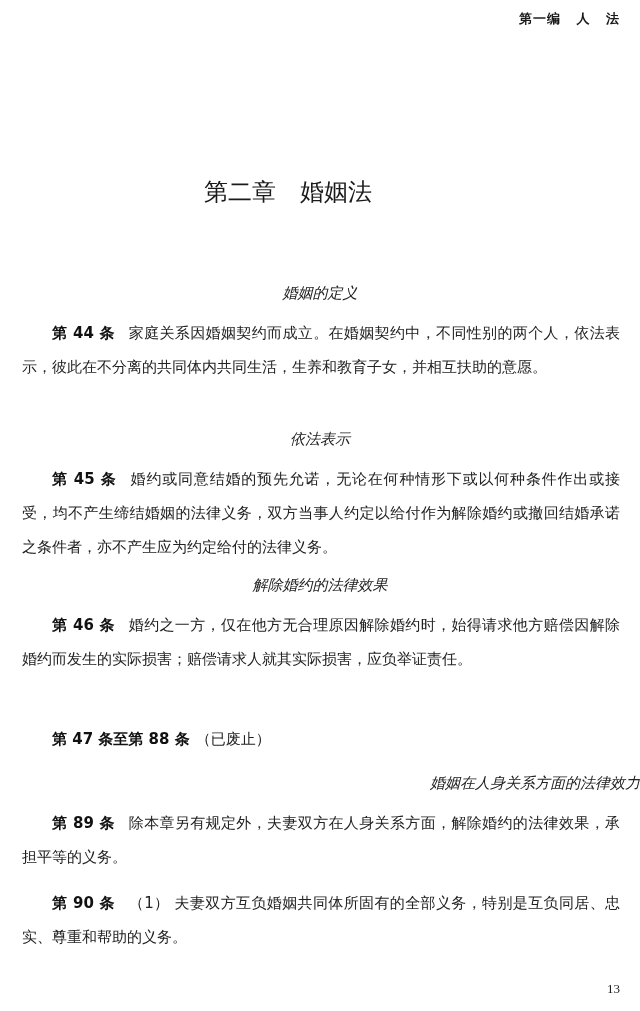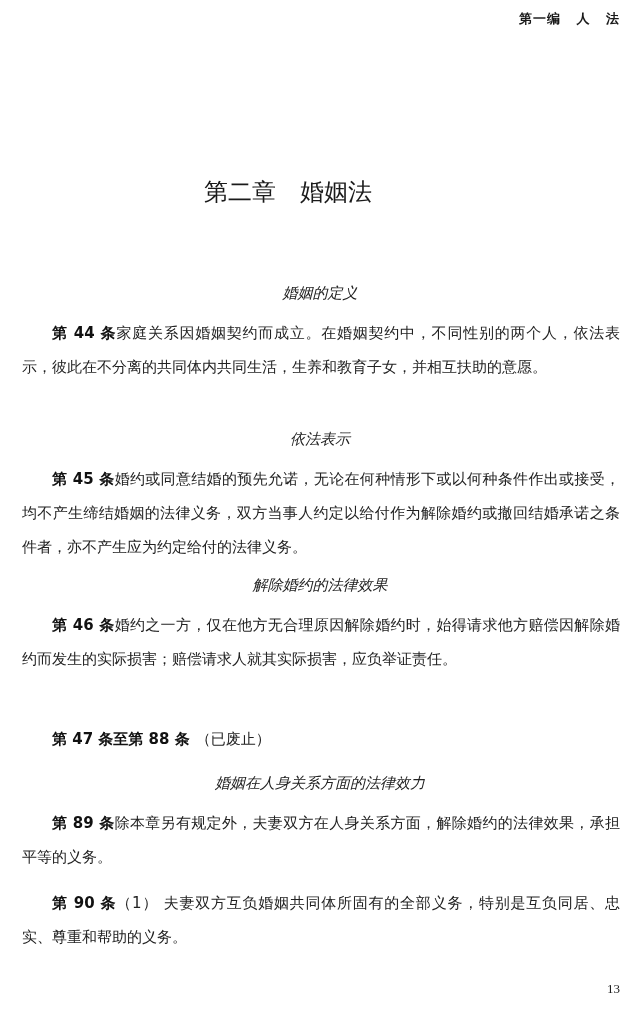--- a/index.html
+++ b/index.html
@@ -22,21 +22,21 @@
   .section-head {
     position: absolute; left: 0; width: 640px; text-align: center;
     font-size: 15px; font-family: "DejaVu Sans", sans-serif; color: #222; font-style: italic;
   }
   .article {
     position: absolute; left: 22px; width: 598px;
     font-size: 15px; line-height: 34px; text-align: justify;
     font-family: "DejaVu Sans", sans-serif; color: #222;
     text-indent: 30px;
   }
-  .article .num { font-weight: bold; color: #111; }
+  .article .num { font-weight: bold; margin-right: 14px; color: #111; }
   .page-number {
     position: absolute; right: 20px; bottom: 14px;
     font-size: 13px; font-family: "Liberation Serif", serif;
   }
 </style>
 </head>
 <body>
 
 <div class="running-head">
   <span>第一编</span>
@@ -60,21 +60,21 @@
 
 <div class="section-head" style="top:576px;">解除婚约的法律效果</div>
 <div class="article" style="top:608px;">
   <span class="num">第 46 条</span><span>婚约之一方，仅在他方无合理原因解除婚约时，始得请求他方赔偿因解除婚约而发生的实际损害；赔偿请求人就其实际损害，应负举证责任。</span>
 </div>
 
 <div class="article" style="top:722px; text-indent:30px;">
   <span class="num" style="margin-right:6px;">第 47 条至第 88 条</span><span>（已废止）</span>
 </div>
 
-<div class="section-head" style="top:774px;">婚姻在人身关系方面的法律效力</div>
+<div class="section-head" style="top:774px;text-align:right;">婚姻在人身关系方面的法律效力</div>
 <div class="article" style="top:806px;">
   <span class="num">第 89 条</span><span>除本章另有规定外，夫妻双方在人身关系方面，解除婚约的法律效果，承担平等的义务。</span>
 </div>
 
 <div class="article" style="top:886px;">
   <span class="num">第 90 条</span><span>（1） 夫妻双方互负婚姻共同体所固有的全部义务，特别是互负同居、忠实、尊重和帮助的义务。</span>
 </div>
 
 <div class="page-number">13</div>
 

